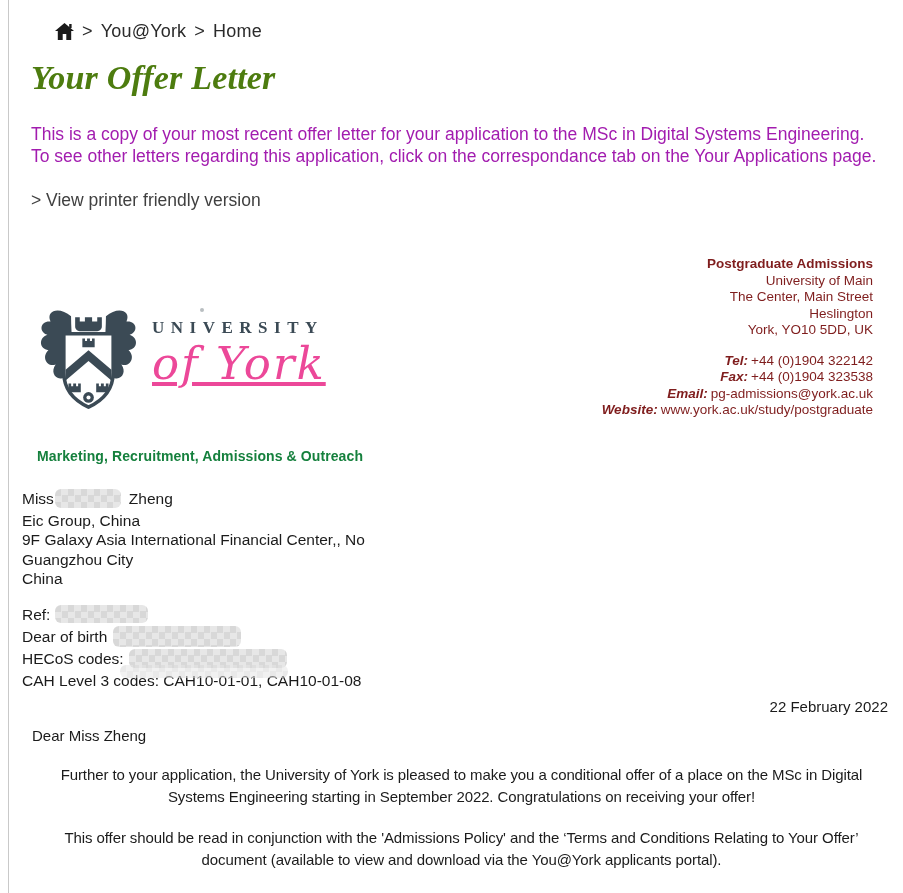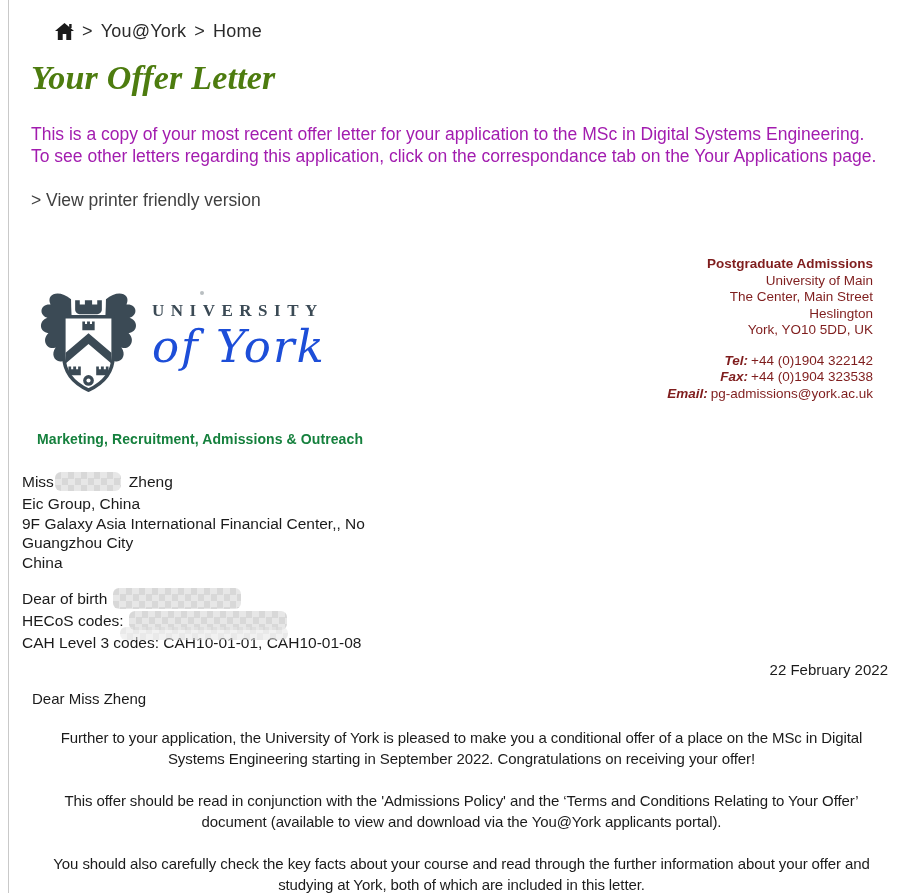--- a/index.html
+++ b/index.html
@@ -54,22 +54,23 @@
   .tm-dot {
     position: absolute; top: 4px; left: 48px;
     width: 4px; height: 4px; border-radius: 50%; background: #b9bec1;
   }
   .wm-university {
     font-family: "Liberation Serif", serif;
     font-size: 17px; letter-spacing: 6.5px; color: #3b4a55; font-weight: 600;
   }
   .wm-ofyork {
     font-family: "DejaVu Serif", serif; font-style: italic;
-    font-size: 45px; color: #1d4ed8; line-height: 48px; margin-top: 2px;
+    font-size: 45px; color: #ec4899; line-height: 48px; margin-top: 2px;
     letter-spacing: 2px;
+    text-decoration: underline;
   }
   .dept {
     margin: 29px 0 0 37px;
     font-size: 14px; font-weight: bold; color: #15803d; letter-spacing: 0.1px;
   }
 
   .contact { text-align: right; font-size: 13.5px; line-height: 16.5px; color: #7f1d1d; padding-top: 5px; }
   .contact .office { font-weight: bold; }
   .contact .gap { height: 14px; }
   .contact .lbl { font-weight: bold; font-style: italic; margin-right: 3px; }
@@ -165,37 +166,41 @@
     <div class="contact">
       <div class="office">Postgraduate Admissions</div>
       <div>University of Main</div>
       <div>The Center, Main Street</div>
       <div>Heslington</div>
       <div>York, YO10 5DD, UK</div>
       <div class="gap"></div>
       <div><span class="lbl">Tel:</span><span>+44 (0)1904 322142</span></div>
       <div><span class="lbl">Fax:</span><span>+44 (0)1904 323538</span></div>
       <div><span class="lbl">Email:</span><span>pg-admissions@york.ac.uk</span></div>
+      <div><span class="lbl">Website:</span><span>www.york.ac.uk/study/postgraduate</span></div>
     </div>
   </div>
 
   <div class="dept">Marketing, Recruitment, Admissions &amp; Outreach</div>
 
   <div class="recipient">
     <div>
       <span>Miss</span><span class="mosaic redact-name"></span><span>Zheng</span>
     </div>
     <div>Eic Group, China</div>
     <div>9F Galaxy Asia International Financial Center,, No</div>
     <div>Guangzhou City</div>
     <div>China</div>
   </div>
 
   <div class="refblock">
     <div class="ref-line">
+      <span>Ref:</span><span class="mosaic redact-ref"></span>
+    </div>
+    <div class="ref-line">
       <span>Dear of birth</span><span class="mosaic redact-dob"></span>
     </div>
     <div class="ref-line">
       <span>HECoS codes:</span><span class="mosaic redact-hecos"></span>
     </div>
     <div class="ref-line">
       <span>CAH Level 3 codes: CAH10-01-01, CAH10-01-08</span>
       <span class="mosaic redact-cah"></span>
     </div>
   </div>

